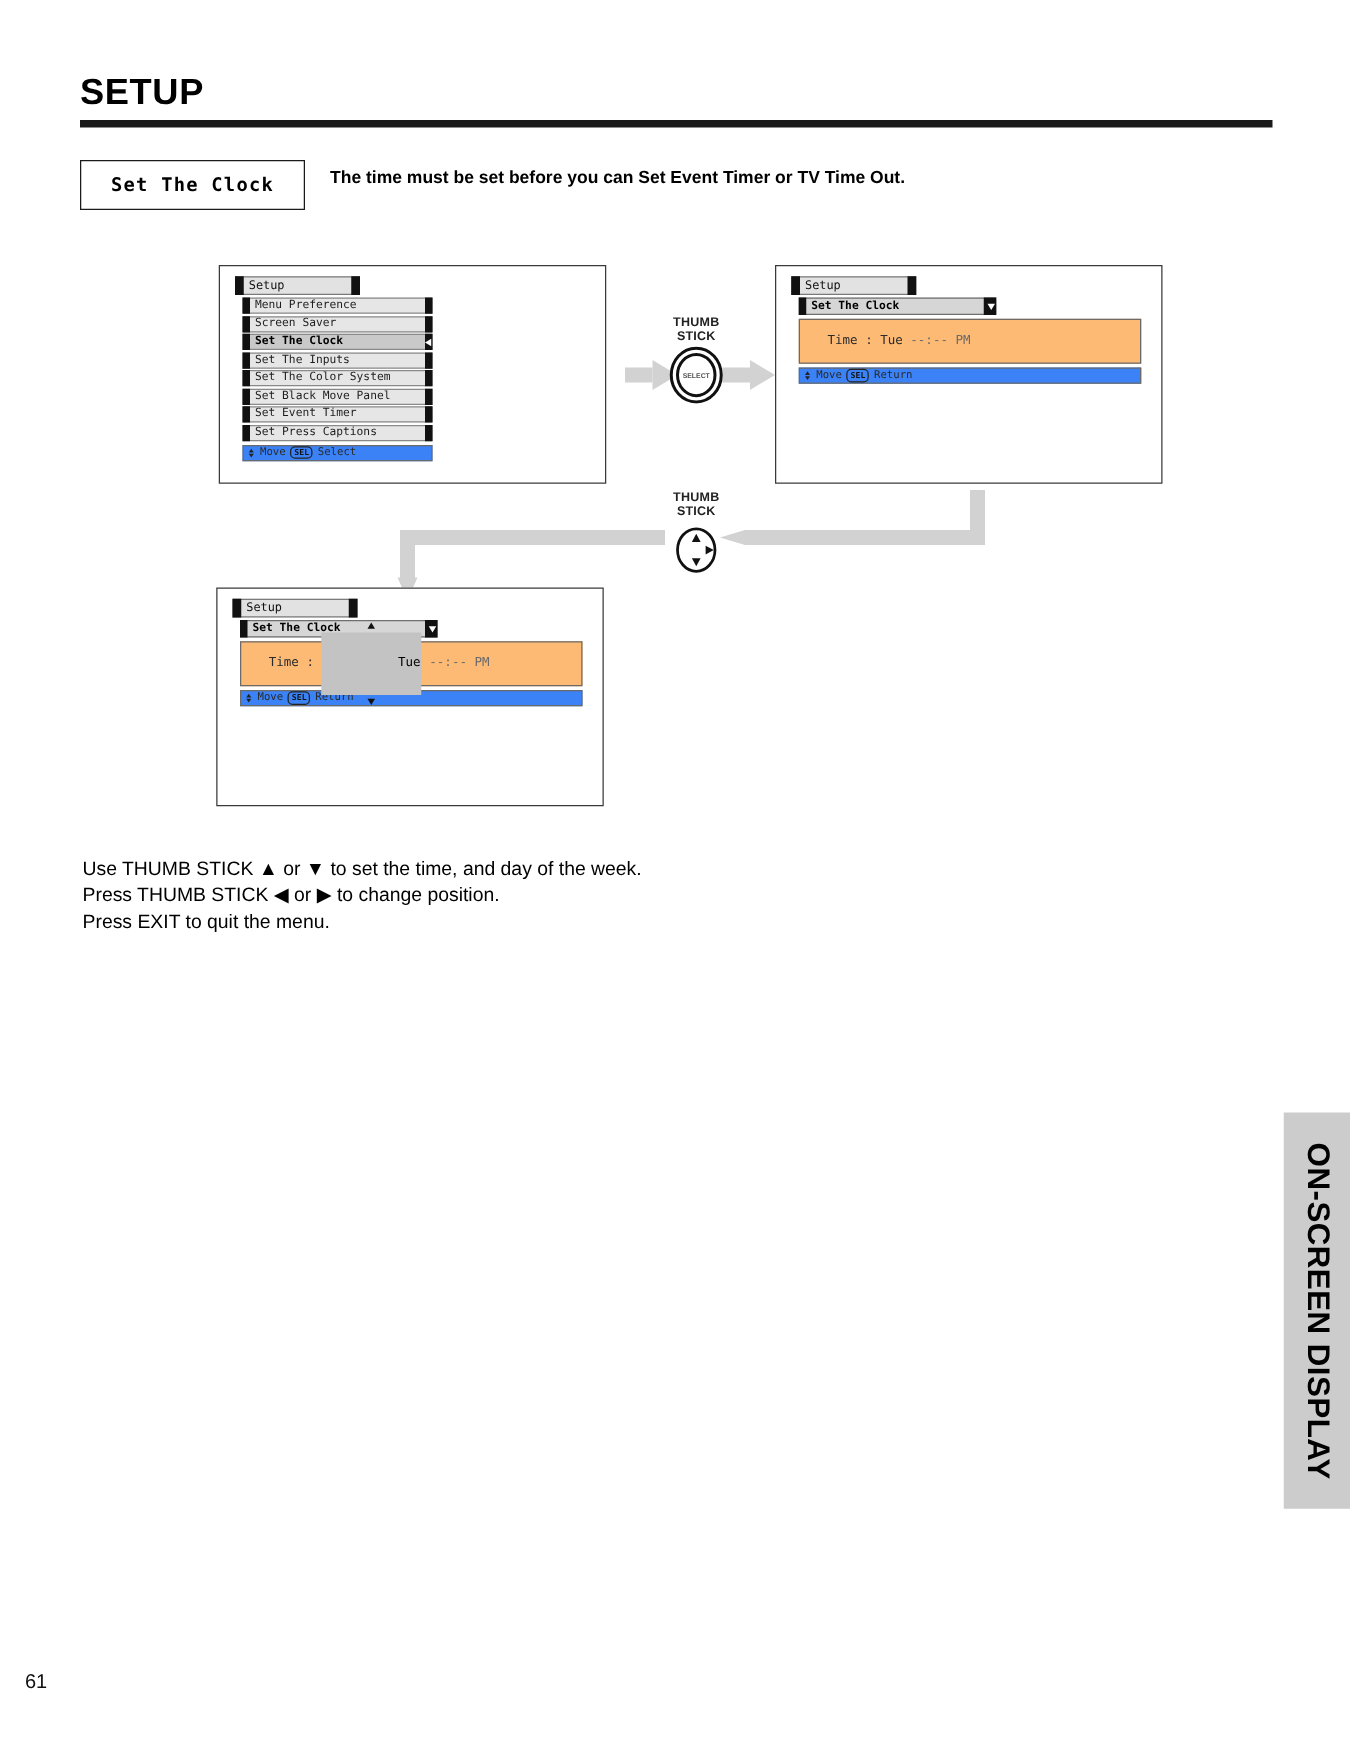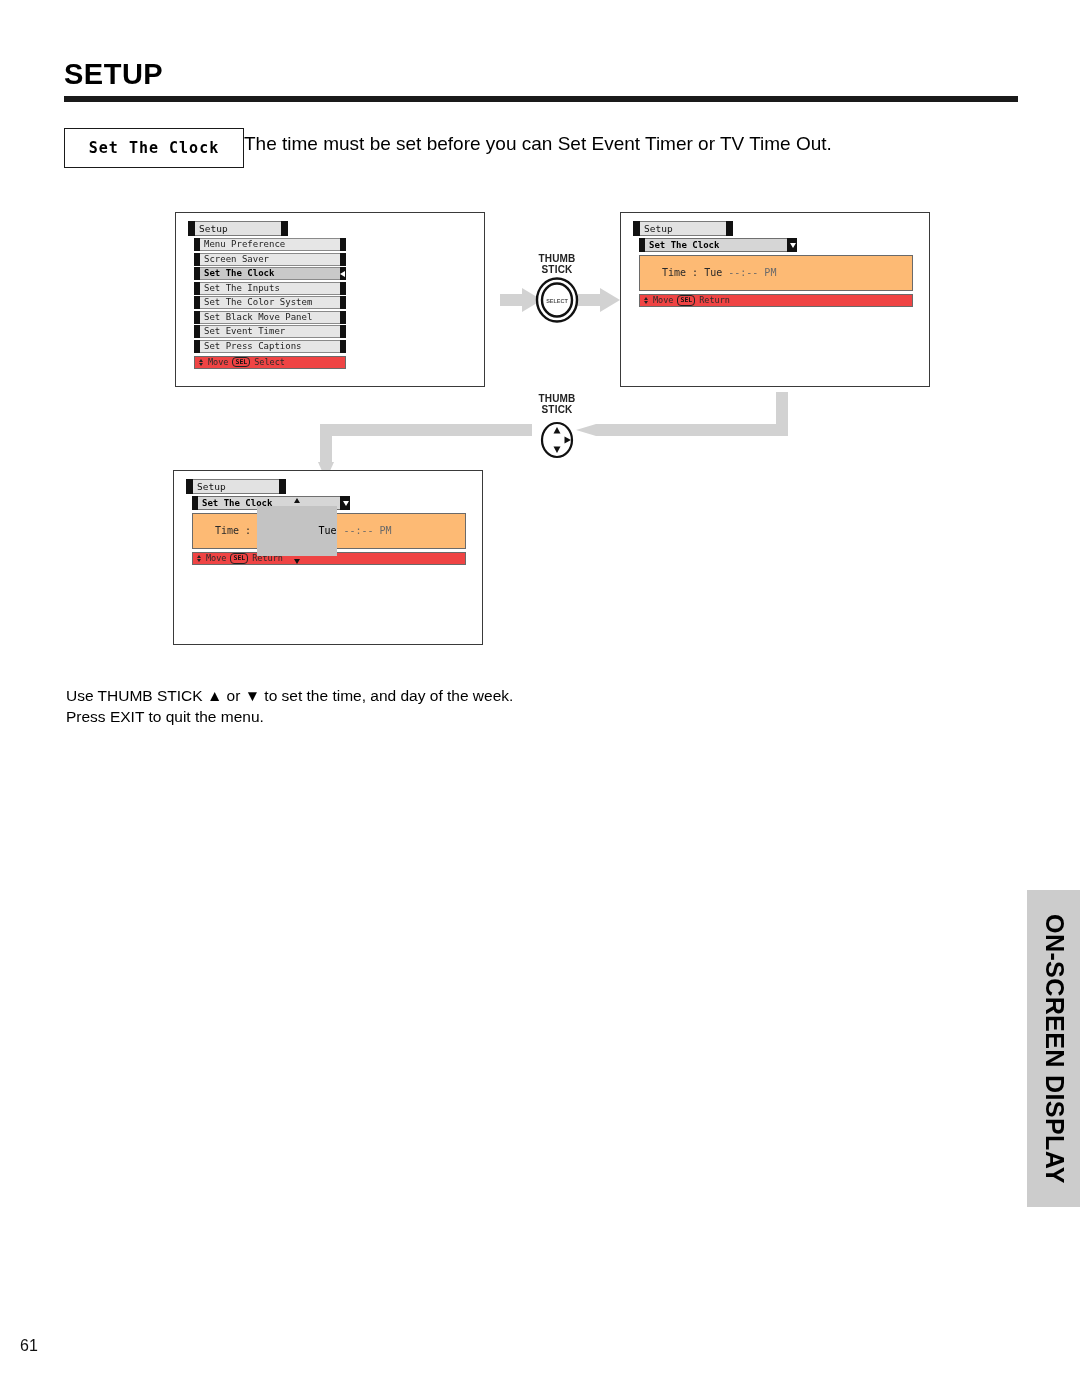--- a/index.html
+++ b/index.html
@@ -48,23 +48,24 @@
     justify-content: center;
   }
   .section-label-text {
     font-family: "DejaVu Sans Mono", monospace;
     font-size: 15px;
     font-weight: bold;
     letter-spacing: 1px;
   }
   .section-caption {
     position: absolute;
-    left: 244px;
+    left: 264px;
     top: 133px;
-    font-size: 19px;
+    font-size: 14px;
+    font-weight: bold;
   }
 
   
   #diagram {
     position: absolute;
     left: 0;
     top: 0;
     width: 1080px;
     height: 680px;
     pointer-events: none;
@@ -242,21 +243,21 @@
   .seg-arrow-dn { bottom: -8px; border-top: 5px solid #111; }
 
   
   .osd-footer {
     margin-top: 3px;
     margin-left: 6px;
     width: 274px;
     height: 13px;
     border: 0.9px solid #6a6a6a;
     box-sizing: border-box;
-    background: #ef4444;
+    background: #3b82f6;
     display: flex;
     align-items: center;
   }
   .osd-footer.narrow { width: 152px; }
   .osd-footer-text {
     font-family: "DejaVu Sans Mono", monospace;
     font-size: 8.5px;
     color: #2a2a2a;
     line-height: 1;
     display: flex;
@@ -554,20 +555,21 @@
       <ellipse cx="22" cy="23" rx="15" ry="17" fill="#ffffff" stroke="#111" stroke-width="2.2"></ellipse>
       <polygon points="22,10 25.5,16.5 18.5,16.5" fill="#111"></polygon>
       <polygon points="22,36 25.5,29.5 18.5,29.5" fill="#111"></polygon>
       <polygon points="36,23 29.5,26.5 29.5,19.5" fill="#111"></polygon>
     </svg>
   </div>
 </div>
 
 <div class="instructions">
   <div>Use THUMB STICK ▲ or ▼ to set the time, and day of the week.</div>
+  <div>Press THUMB STICK ◀ or ▶ to change position.</div>
   <div>Press EXIT to quit the menu.</div>
 </div>
 
 <div class="side-tab">
   <span class="side-tab-text">ON-SCREEN DISPLAY</span>
 </div>
 
 <div class="page-number">61</div>
 
 </body></html>

